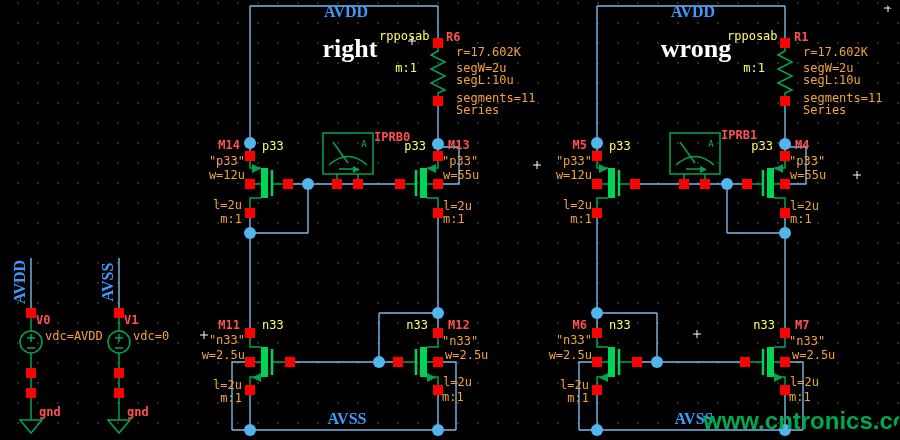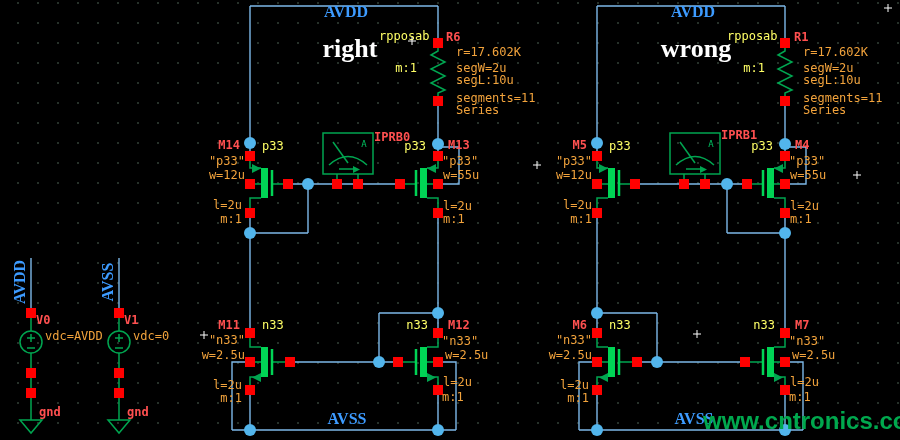--- a/index.html
+++ b/index.html
@@ -1,19 +1,19 @@
 <!DOCTYPE html>
 <html><head>
 <meta charset="utf-8">
 <style>
   html,body{margin:0;padding:0;background:#000;}
   .canvas{
     position:relative;width:900px;height:440px;background-color:#000;
     background-image:radial-gradient(circle,#27312a 1px,transparent 1.4px);
-    background-size:20px 20px;background-position:8px 13px;overflow:hidden;
+    background-size:20px 20px;background-position:8px 13px;overflow:hidden;border-radius:29px;
   }
   svg{position:absolute;left:0;top:0;}
   .wire{stroke:#7db8e8;stroke-width:1.4;fill:none;}
   .sym{stroke:#00a550;stroke-width:1.5;fill:none;}
   .chan{fill:#00d455;}
   .plate{stroke:#00d455;stroke-width:2.5;}
   .symfill{fill:#00a550;}
   .pin{fill:#f00;}
   .dot{fill:#52b5ec;}
   .cross{stroke:#fff;stroke-width:1;}

